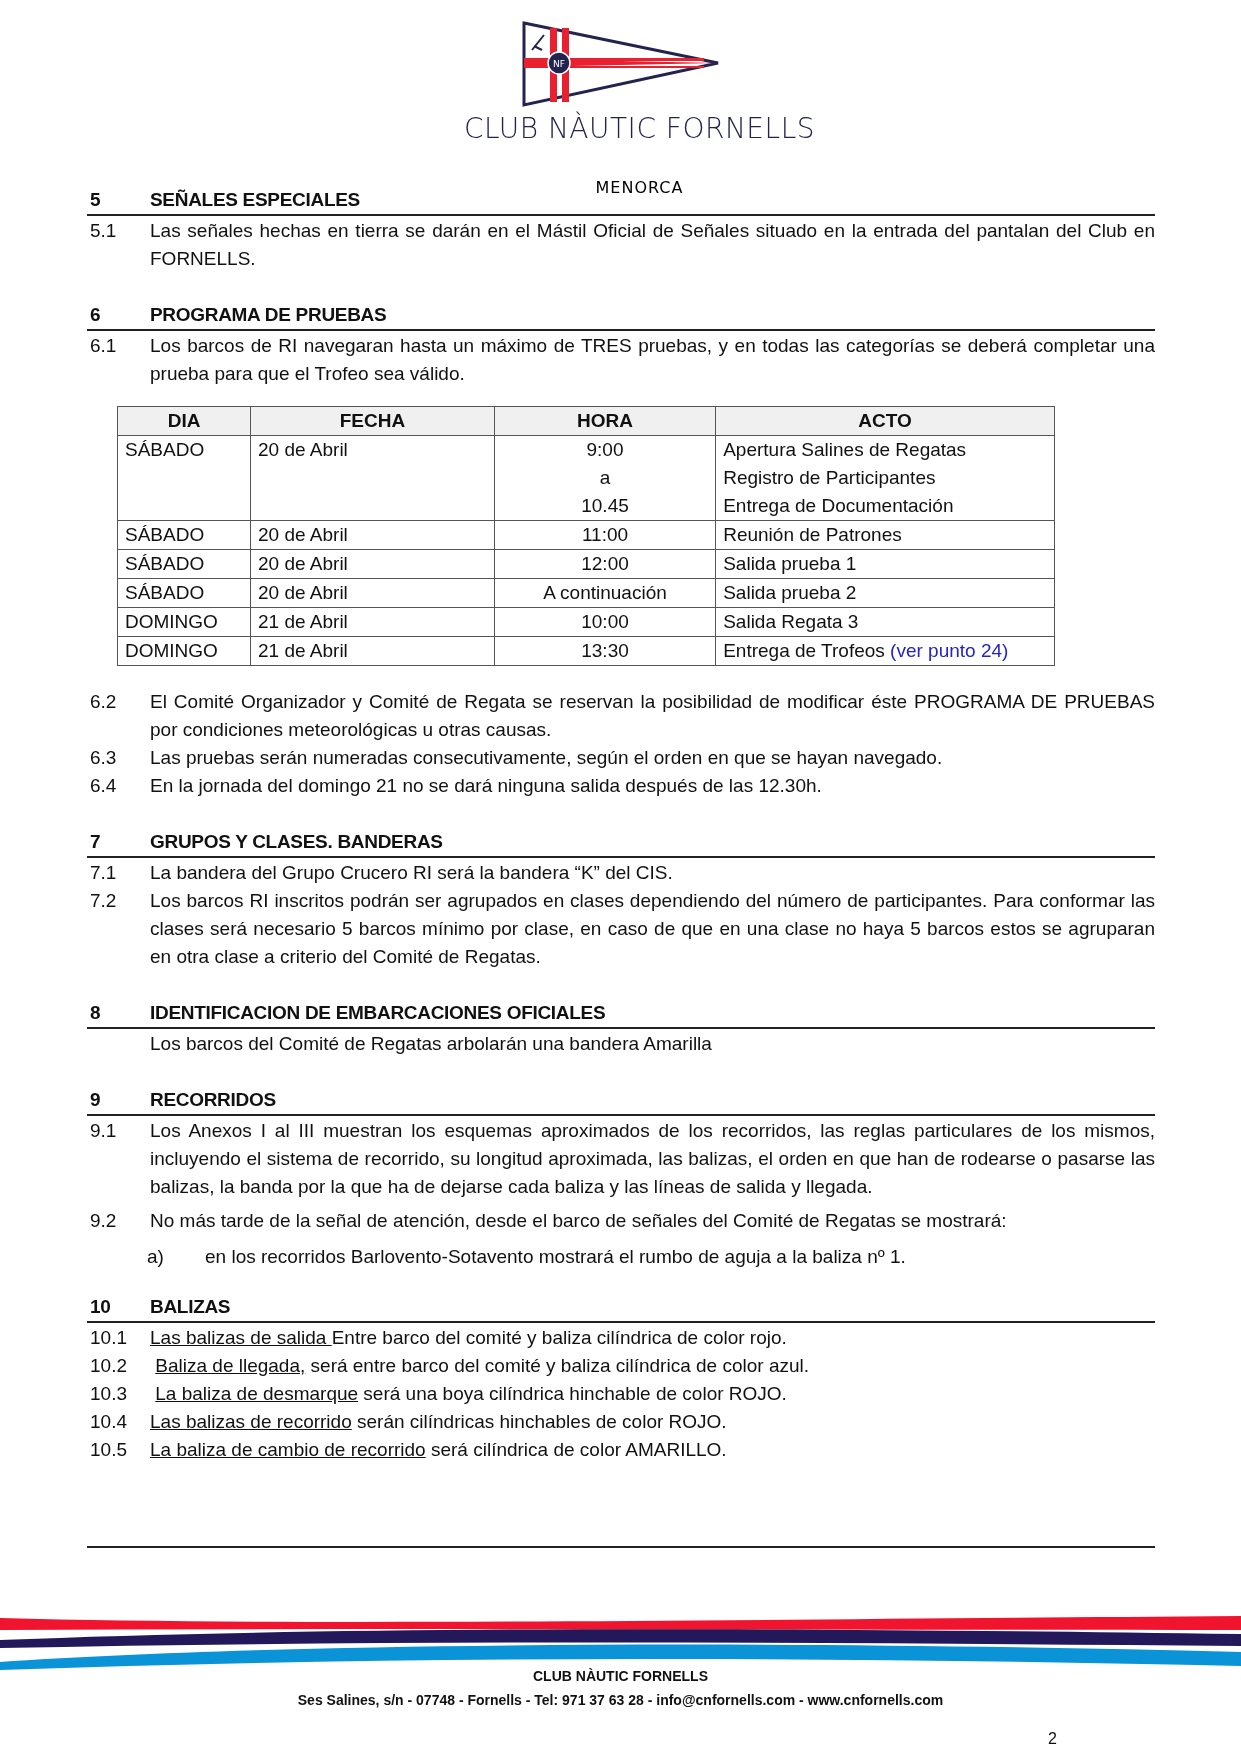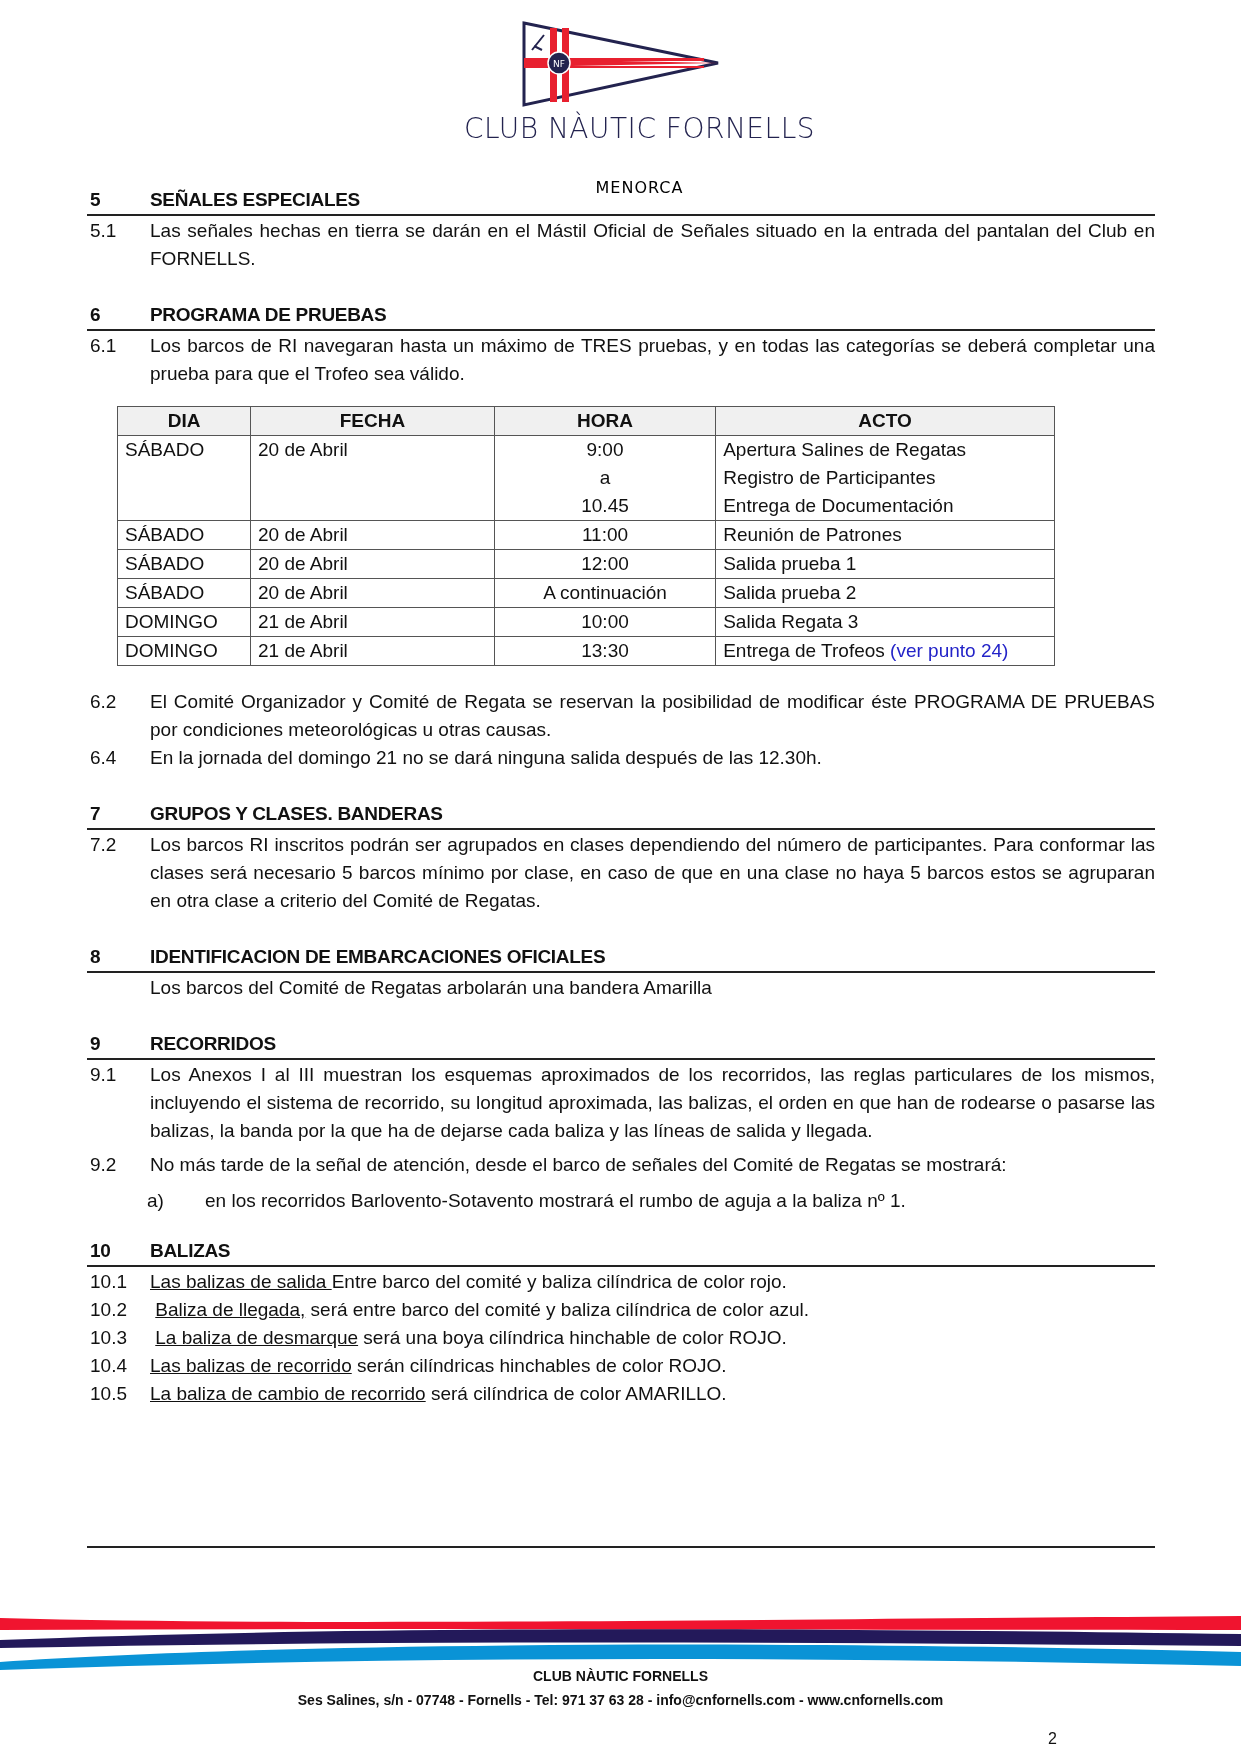--- a/index.html
+++ b/index.html
@@ -151,28 +151,36 @@
         </td>
       </tr>
     </tbody>
   </table>
 
   <div class="row">
     <span class="num">6.2</span>
     <span class="txt">El Comité Organizador y Comité de Regata se reservan la posibilidad de modificar éste PROGRAMA DE PRUEBAS por condiciones meteorológicas u otras causas.</span>
   </div>
   <div class="row">
+    <span class="num">6.3</span>
+    <span class="txt">Las pruebas serán numeradas consecutivamente, según el orden en que se hayan navegado.</span>
+  </div>
+  <div class="row">
     <span class="num">6.4</span>
     <span class="txt">En la jornada del domingo 21 no se dará ninguna salida después de las 12.30h.</span>
   </div>
   <div class="gap"></div>
 
   <div class="section-head">
     <span class="num">7</span>
     <span>GRUPOS Y CLASES. BANDERAS</span>
+  </div>
+  <div class="row">
+    <span class="num">7.1</span>
+    <span class="txt">La bandera del Grupo Crucero RI será la bandera “K” del CIS.</span>
   </div>
   <div class="row">
     <span class="num">7.2</span>
     <span class="txt">Los barcos RI inscritos podrán ser agrupados en clases dependiendo del número de participantes. Para conformar las clases será necesario 5 barcos mínimo por clase, en caso de que en una clase no haya 5 barcos estos se agruparan en otra clase a criterio del Comité de Regatas.</span>
   </div>
   <div class="gap"></div>
 
   <div class="section-head">
     <span class="num">8</span>
     <span>IDENTIFICACION DE EMBARCACIONES OFICIALES</span>

